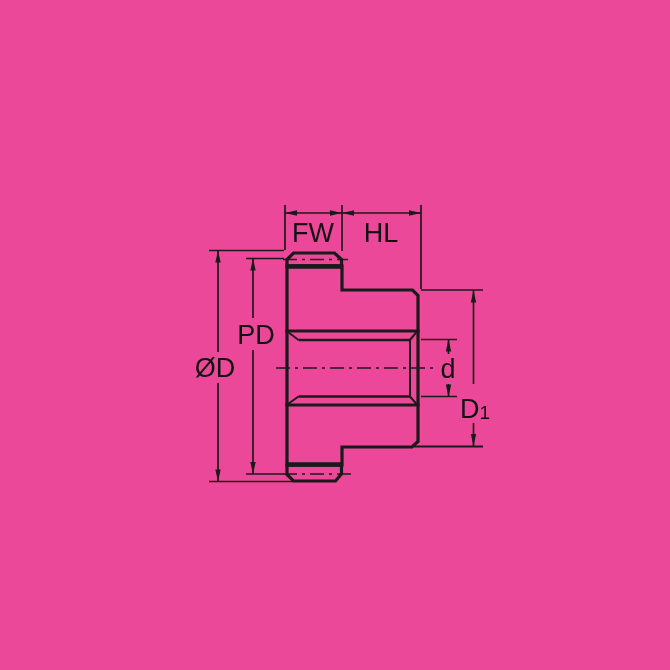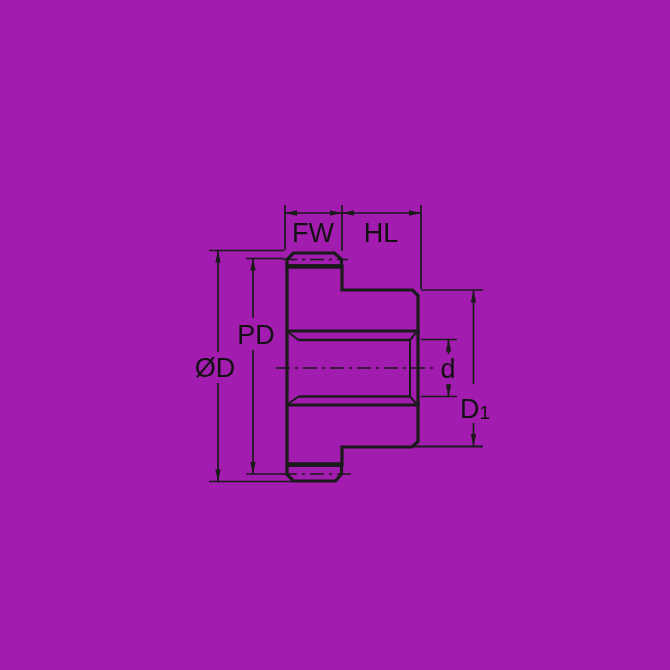--- a/index.html
+++ b/index.html
@@ -7,21 +7,21 @@
     padding: 0;
     background: #ffffff;
     width: 670px;
     height: 670px;
     overflow: hidden;
   }
   .stage {
     position: relative;
     width: 670px;
     height: 670px;
-    background: #a21caf;
+    background: #ec4899;
   }
   svg { display: block; }
   .part-edge   { stroke: #1a1a1a; stroke-width: 3.2; stroke-linejoin: miter; fill: none; }
   .root-line   { stroke: #1a1a1a; stroke-width: 4.5; fill: none; }
   .bore-line   { stroke: #1a1a1a; stroke-width: 2.6; fill: none; }
   .chamfer-line{ stroke: #1a1a1a; stroke-width: 2.0; fill: none; }
   .dim-line    { stroke: #1a1a1a; stroke-width: 1.7; fill: none; }
   .ext-line    { stroke: #1a1a1a; stroke-width: 1.7; fill: none; }
   .hub-ext     { stroke: #1a1a1a; stroke-width: 2.2; fill: none; }
   .dashdot     { stroke: #1a1a1a; stroke-width: 1.7; fill: none; stroke-dasharray: 14 5 3 5; }

